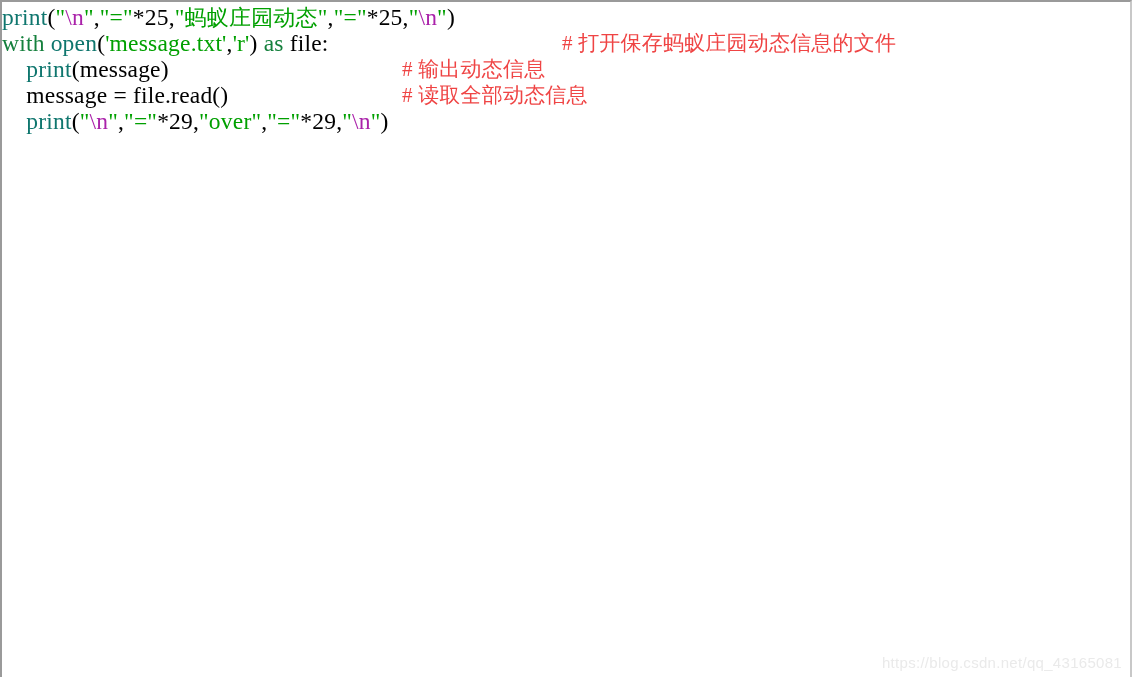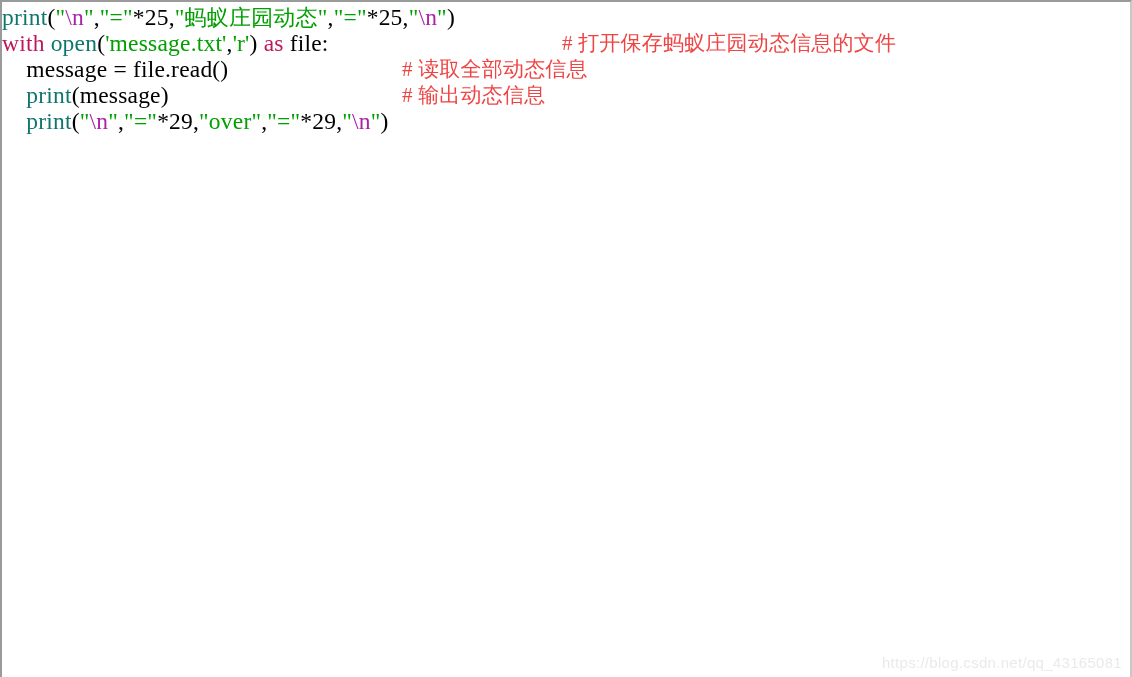--- a/index.html
+++ b/index.html
@@ -42,21 +42,21 @@
     font-family: "Liberation Serif", "DejaVu Serif", serif;
     font-size: 23.5px;
     line-height: 26px;
     letter-spacing: 0.2px;
     height: 26px;
   }
 
   .tok { white-space: pre; }
 
   
-  .t-kw      { color: #be185d; }            
+  .t-kw      { color: #15803d; }            
   .t-fn      { color: #0f766e; }            
   .t-plain   { color: #000000; }            
   .t-str     { color: #00a000; }            
   .t-esc     { color: #aa22aa; }            
   .t-com     { color: #ef4444; }            
 
   
   .cjk { font-family: Liberation Serif, serif; font-size: 22px; text-align: right; }
 
   #watermark {
@@ -72,20 +72,20 @@
   }
 </style>
 </head>
 <body>
 
 <div id="code-viewer">
 
   <div id="code-block">
       <div class="code-line"><span><span class="tok t-fn">print</span><span class="tok t-plain">(</span><span class="tok t-str">"</span><span class="tok t-esc">\n</span><span class="tok t-str">"</span><span class="tok t-plain">,</span><span class="tok t-str">"="</span><span class="tok t-plain">*25,</span><span class="tok t-str">"</span><span class="tok t-str cjk">蚂蚁庄园动态</span><span class="tok t-str">"</span><span class="tok t-plain">,</span><span class="tok t-str">"="</span><span class="tok t-plain">*25,</span><span class="tok t-str">"</span><span class="tok t-esc">\n</span><span class="tok t-str">"</span><span class="tok t-plain">)</span></span></div>
       <div class="code-line" style="position: relative;"><span><span class="tok t-kw">with</span><span class="tok t-plain"> </span><span class="tok t-fn">open</span><span class="tok t-plain">(</span><span class="tok t-str">'message.txt'</span><span class="tok t-plain">,</span><span class="tok t-str">'r'</span><span class="tok t-plain">)</span><span class="tok t-plain"> </span><span class="tok t-kw">as</span><span class="tok t-plain"> file:</span></span><span class="tok t-plain" style="display: inline-block; width: 1px;"></span><span class="tok t-com cjk" style="position: absolute; left: 560px; font-size: 21px;"># 打开保存蚂蚁庄园动态信息的文件</span></div>
+      <div class="code-line" style="position: relative;"><span><span class="tok t-plain">    </span><span class="tok t-fn">print</span><span class="tok t-plain">(message)</span></span><span class="tok t-plain" style="display: inline-block; width: 1px;"></span><span class="tok t-com cjk" style="position: absolute; left: 400px; font-size: 21px;"># 输出动态信息</span></div>
       <div class="code-line" style="position: relative;"><span><span class="tok t-plain">    message = file.read()</span></span><span class="tok t-plain" style="display: inline-block; width: 1px;"></span><span class="tok t-com cjk" style="position: absolute; left: 400px; font-size: 21px;"># 读取全部动态信息</span></div>
-      <div class="code-line" style="position: relative;"><span><span class="tok t-plain">    </span><span class="tok t-fn">print</span><span class="tok t-plain">(message)</span></span><span class="tok t-plain" style="display: inline-block; width: 1px;"></span><span class="tok t-com cjk" style="position: absolute; left: 400px; font-size: 21px;"># 输出动态信息</span></div>
       <div class="code-line"><span><span class="tok t-plain">    </span><span class="tok t-fn">print</span><span class="tok t-plain">(</span><span class="tok t-str">"</span><span class="tok t-esc">\n</span><span class="tok t-str">"</span><span class="tok t-plain">,</span><span class="tok t-str">"="</span><span class="tok t-plain">*29,</span><span class="tok t-str">"over"</span><span class="tok t-plain">,</span><span class="tok t-str">"="</span><span class="tok t-plain">*29,</span><span class="tok t-str">"</span><span class="tok t-esc">\n</span><span class="tok t-str">"</span><span class="tok t-plain">)</span></span></div>
     </div>
 
   <div id="watermark">https://blog.csdn.net/qq_43165081</div>
 
 </div>
 
 </body></html>

